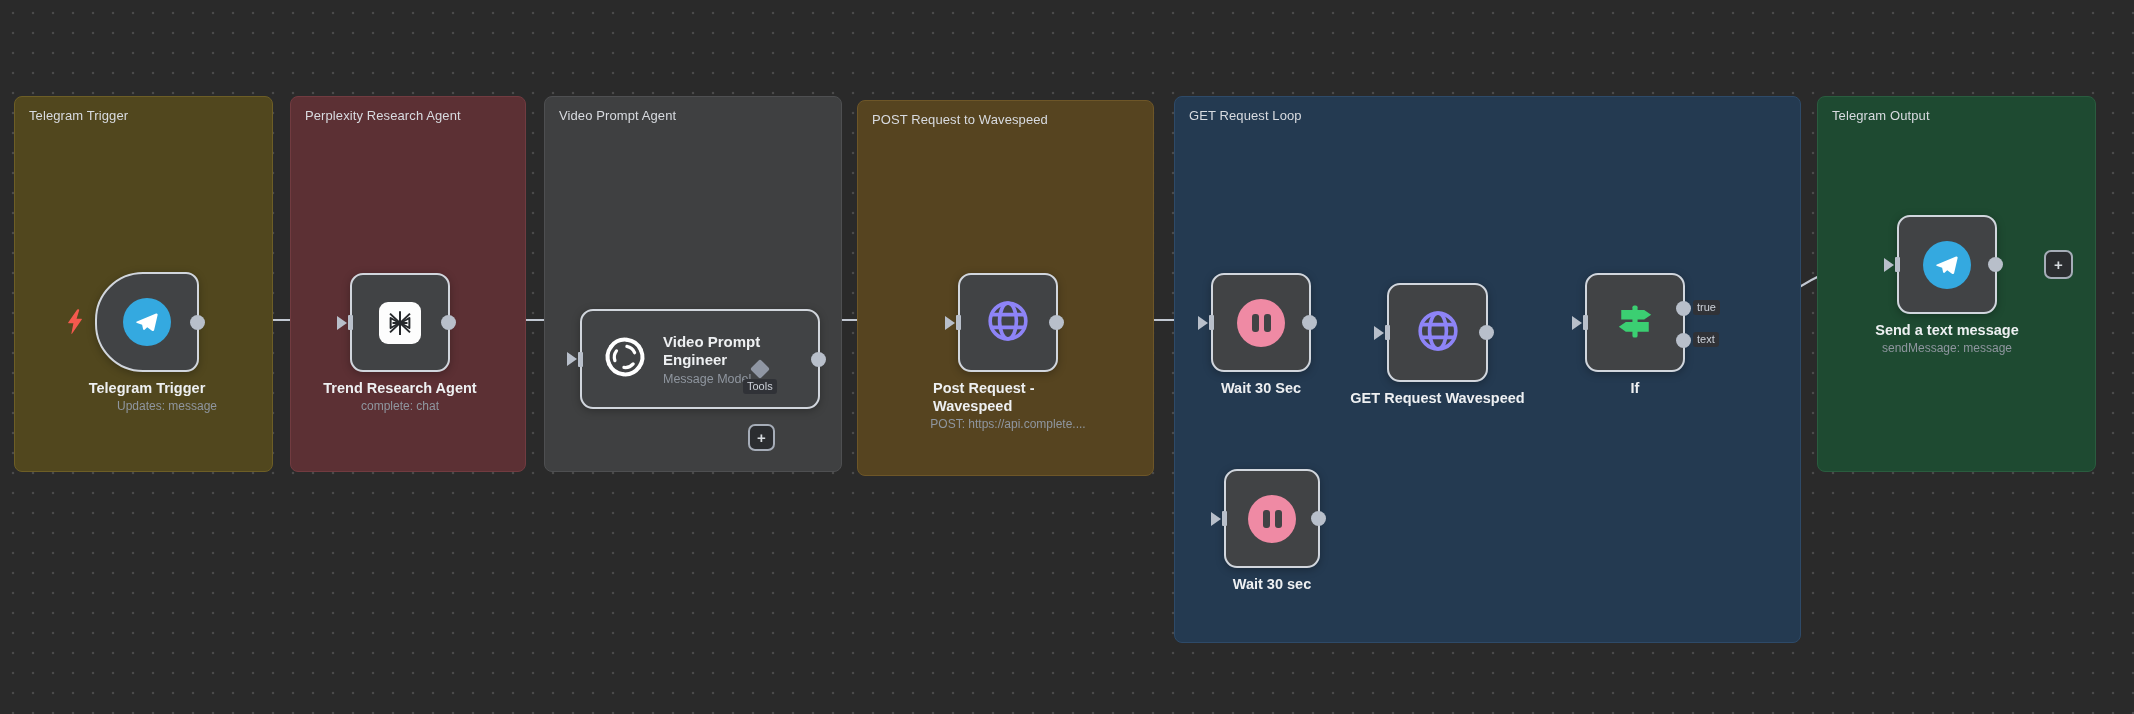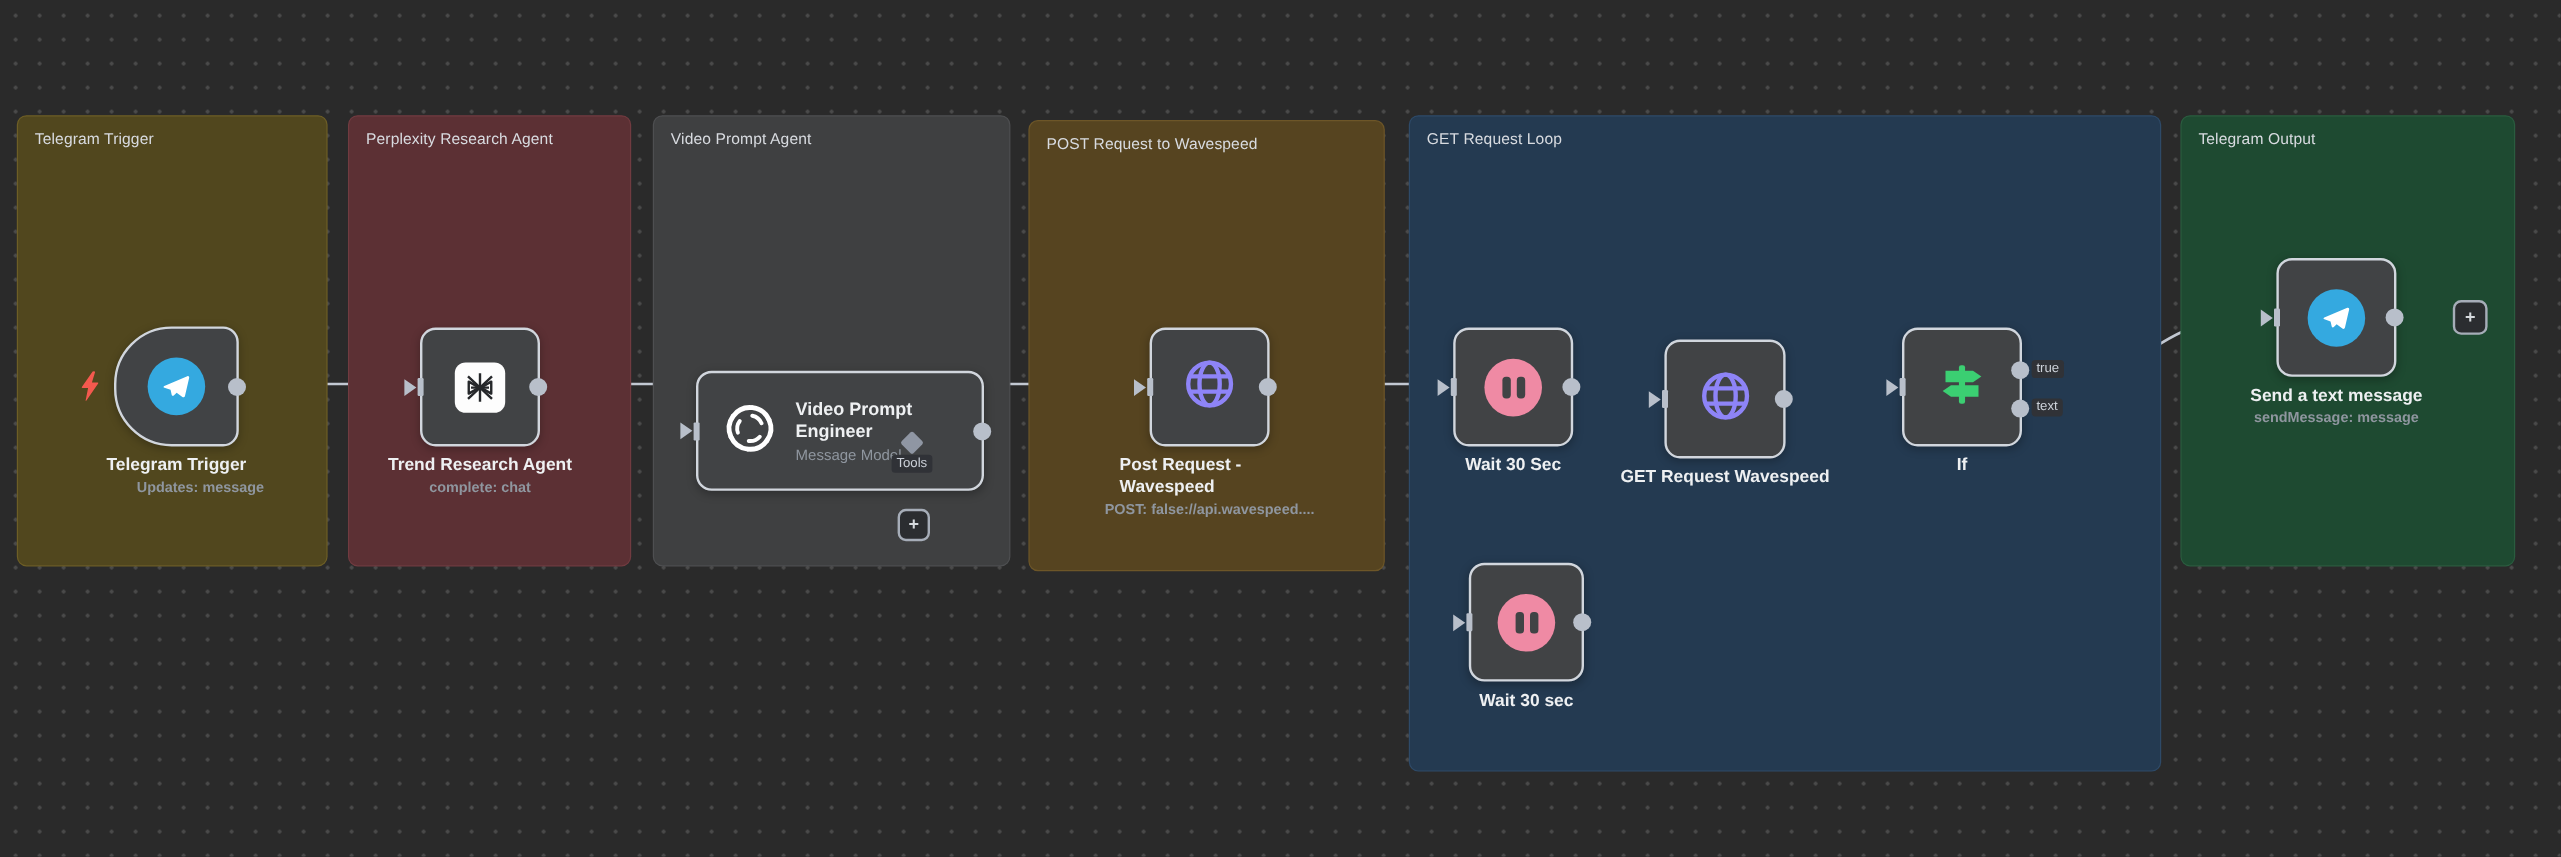--- a/index.html
+++ b/index.html
@@ -27,21 +27,21 @@
   }
   .node.trigger{border-radius:48px 13px 13px 48px;}
   .node-label{
     position:absolute;top:calc(100% + 9px);left:50%;transform:translateX(-50%);
     font-size:14.5px;font-weight:600;color:#eef0f2;line-height:1.25;
     white-space:nowrap;
   }
   .node-label.wrap{white-space:normal;width:150px;}
   .node-sub{
     position:absolute;left:50%;transform:translateX(-50%);
-    text-align:left;font-size:12px;color:#8f969f;white-space:nowrap;font-weight:bold;
+    text-align:left;font-size:12px;color:#8f969f;white-space:nowrap;
   }
   .port-out{
     position:absolute;width:15px;height:15px;border-radius:50%;
     background:#b8bfca;right:-8px;top:50%;margin-top:-7.5px;z-index:3;
   }
   .port-in-bar{
     position:absolute;width:5px;height:15px;border-radius:1px;
     background:#b8bfca;left:-4px;top:50%;margin-top:-7.5px;z-index:3;
   }
   .port-in-tri{
@@ -202,21 +202,21 @@
     <span class="port-in-bar"></span>
     <span>
       <svg width="46" height="46" viewBox="0 0 24 24" fill="none" stroke="#8e84f7" stroke-width="1.9">
         <circle cx="12" cy="12" r="9.3"></circle>
         <ellipse cx="12" cy="12" rx="4.4" ry="9.3"></ellipse>
         <path d="M3.4 8.7 H20.6 M3.4 15.3 H20.6"></path>
       </svg>
     </span>
     <span class="port-out"></span>
     <div class="node-label wrap">Post Request - Wavespeed</div>
-    <div class="node-sub" style="top:calc(100% + 47px);">POST: false://api.wavespeed....</div>
+    <div class="node-sub" style="top:calc(100% + 47px);">POST: https://api.complete....</div>
   </div>
 
   <div class="node" style="left:1211px;top:273px;width:96px;height:95px;">
     <span class="port-in-tri"></span>
     <span class="port-in-bar"></span>
     <span class="icon-circle pause-circle">
       <span class="pause-bar"></span>
       <span class="pause-bar"></span>
     </span>
     <span class="port-out"></span>

